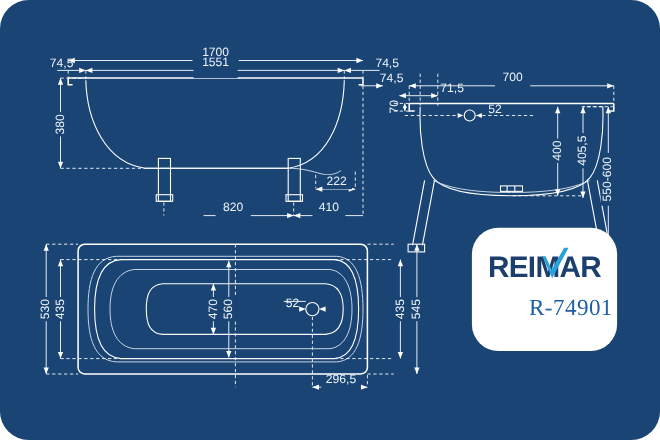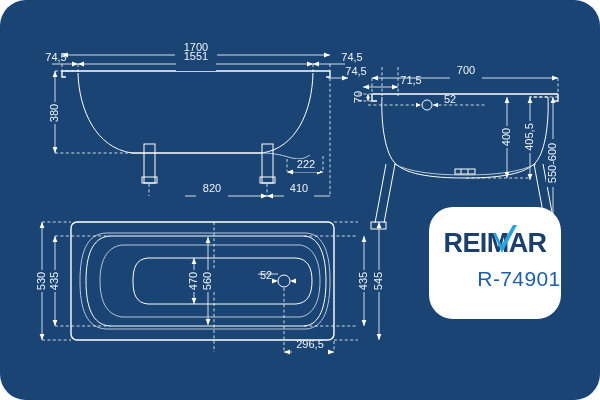--- a/index.html
+++ b/index.html
@@ -68,21 +68,21 @@
     left: 50%;
     top: -3px;
     margin-left: -5px;
     width: 30px;
     height: 34px;
     pointer-events: none;
   }
   #logo-model {
     text-align: center;
     margin-top: 9px;
-    font-family: Liberation Sans, sans-serif;
+    font-family: Liberation Serif, serif;
     font-size: 21px;
     color: #1e5fa8;
     letter-spacing: 0.4px;
     padding-left: 48px;
   }
   #note {
     position: absolute;
     left: 410px;
     top: 330px;
     width: 172px;

